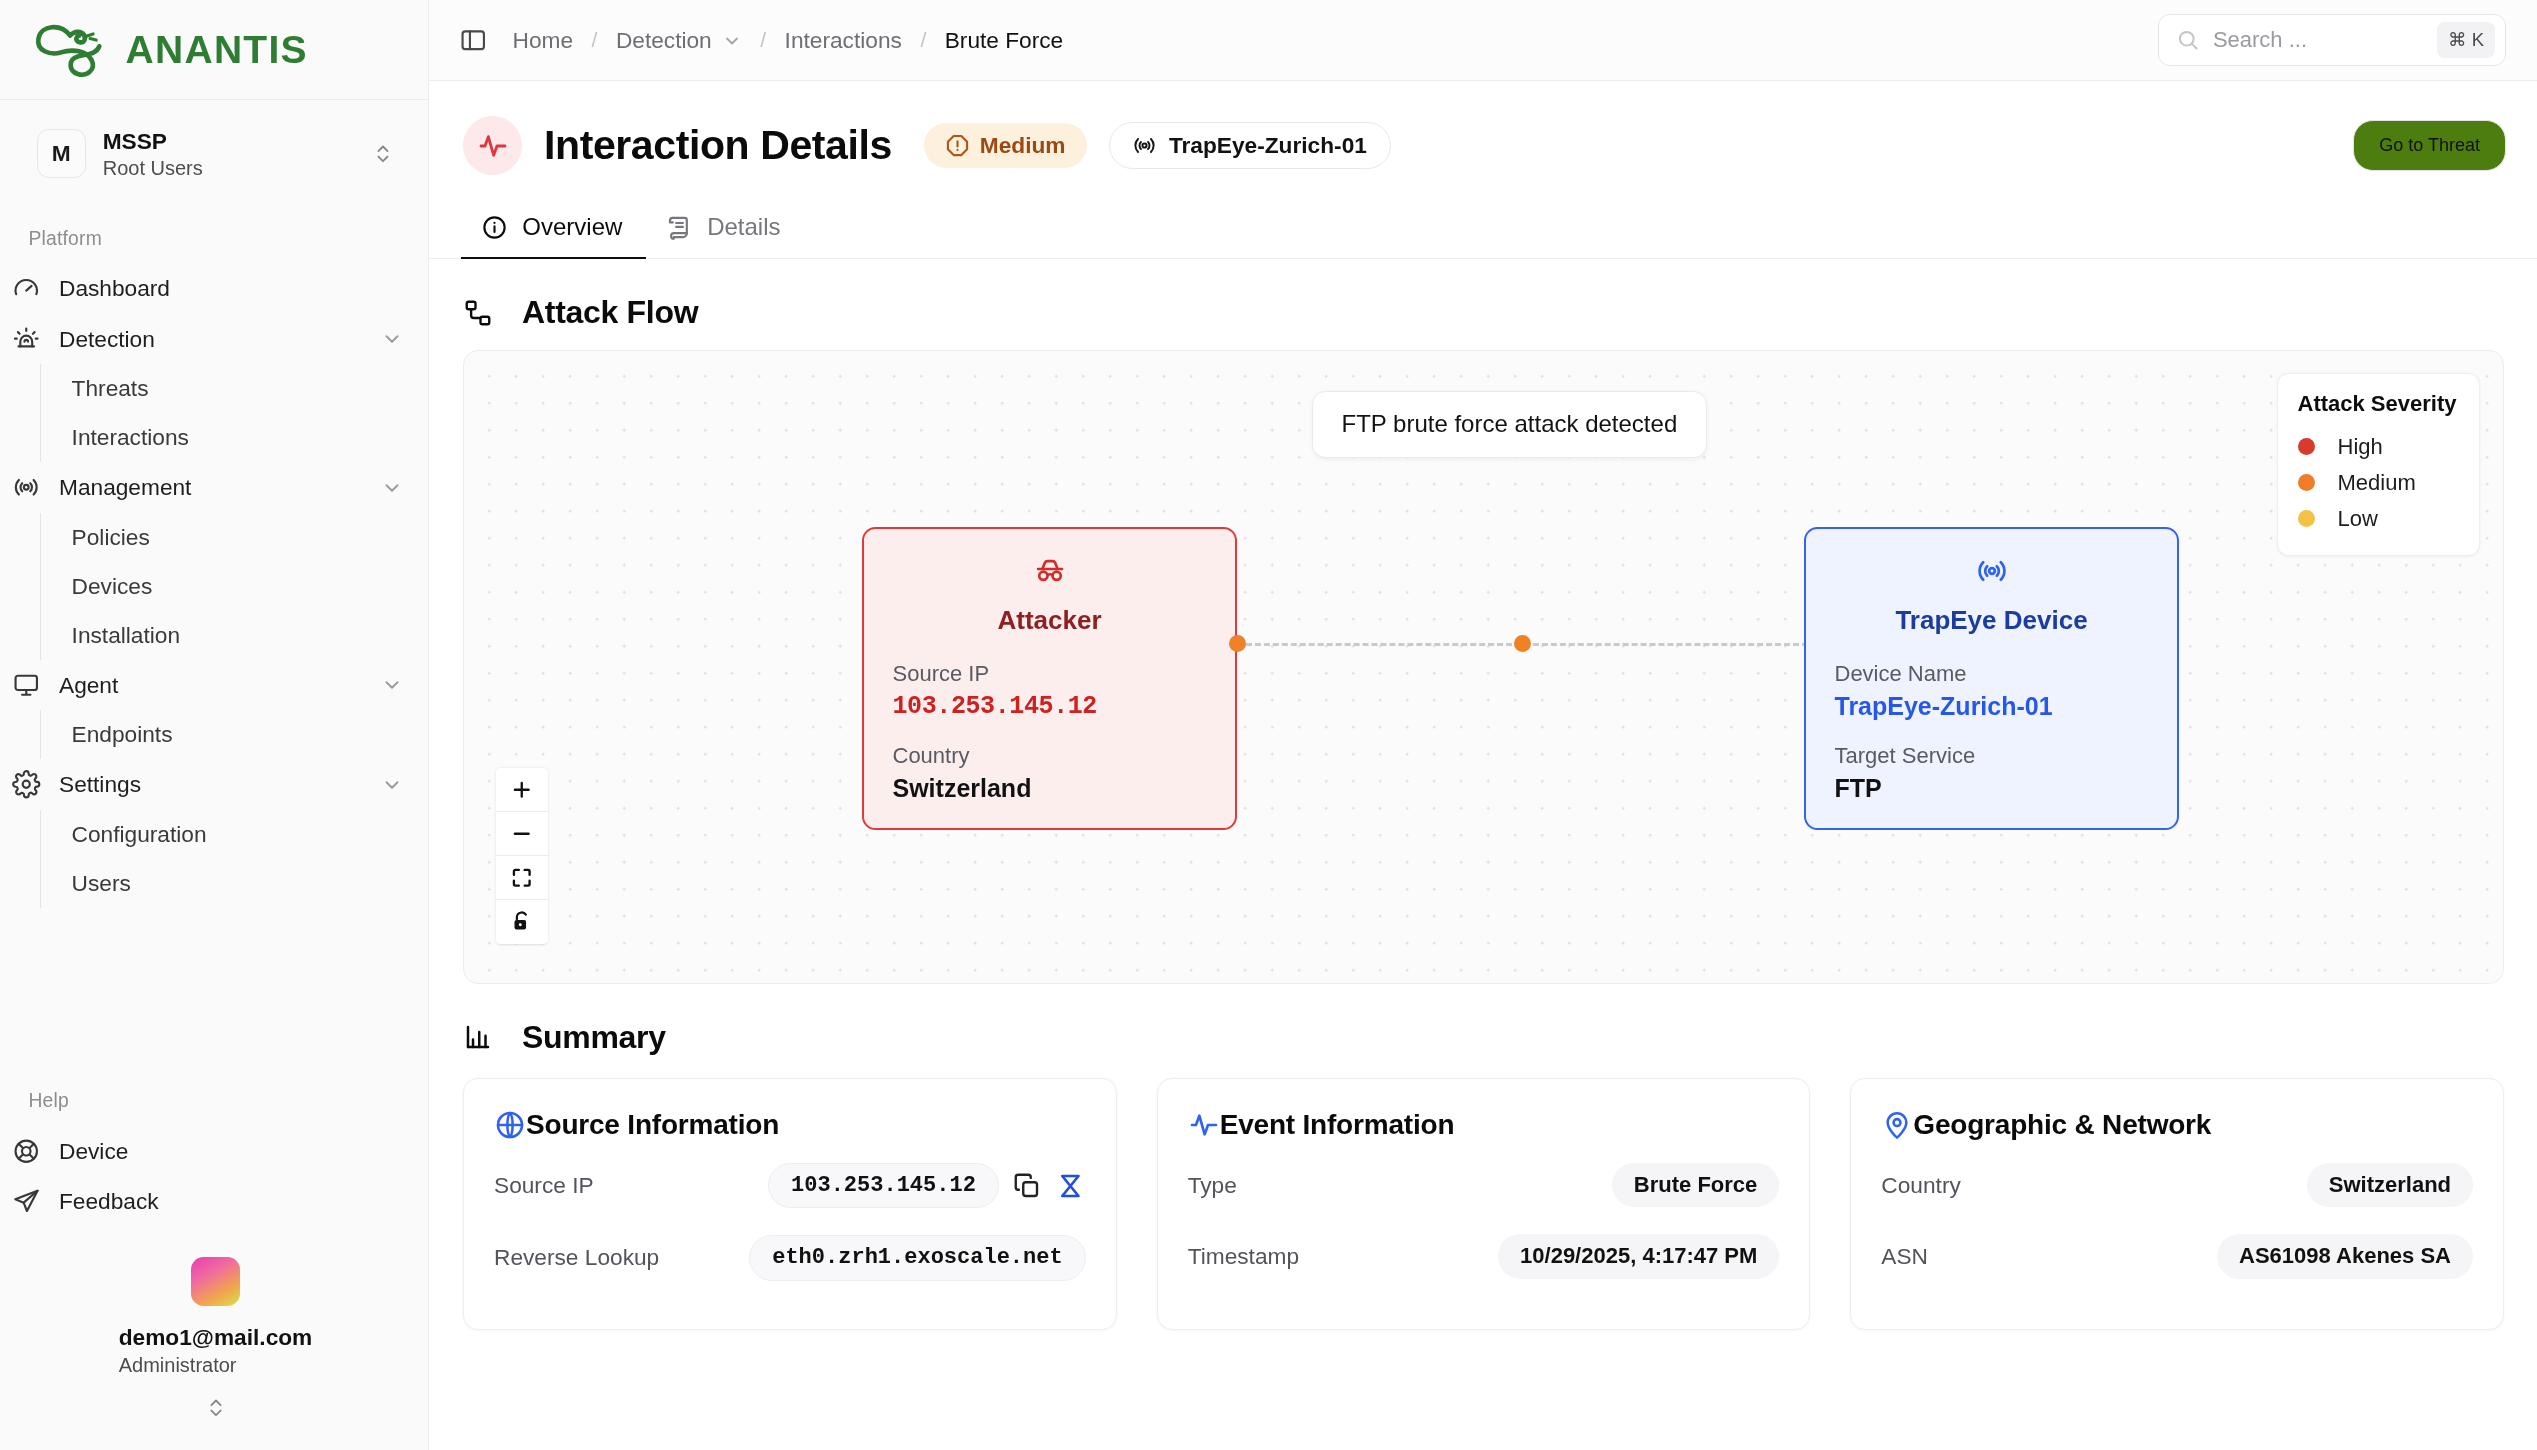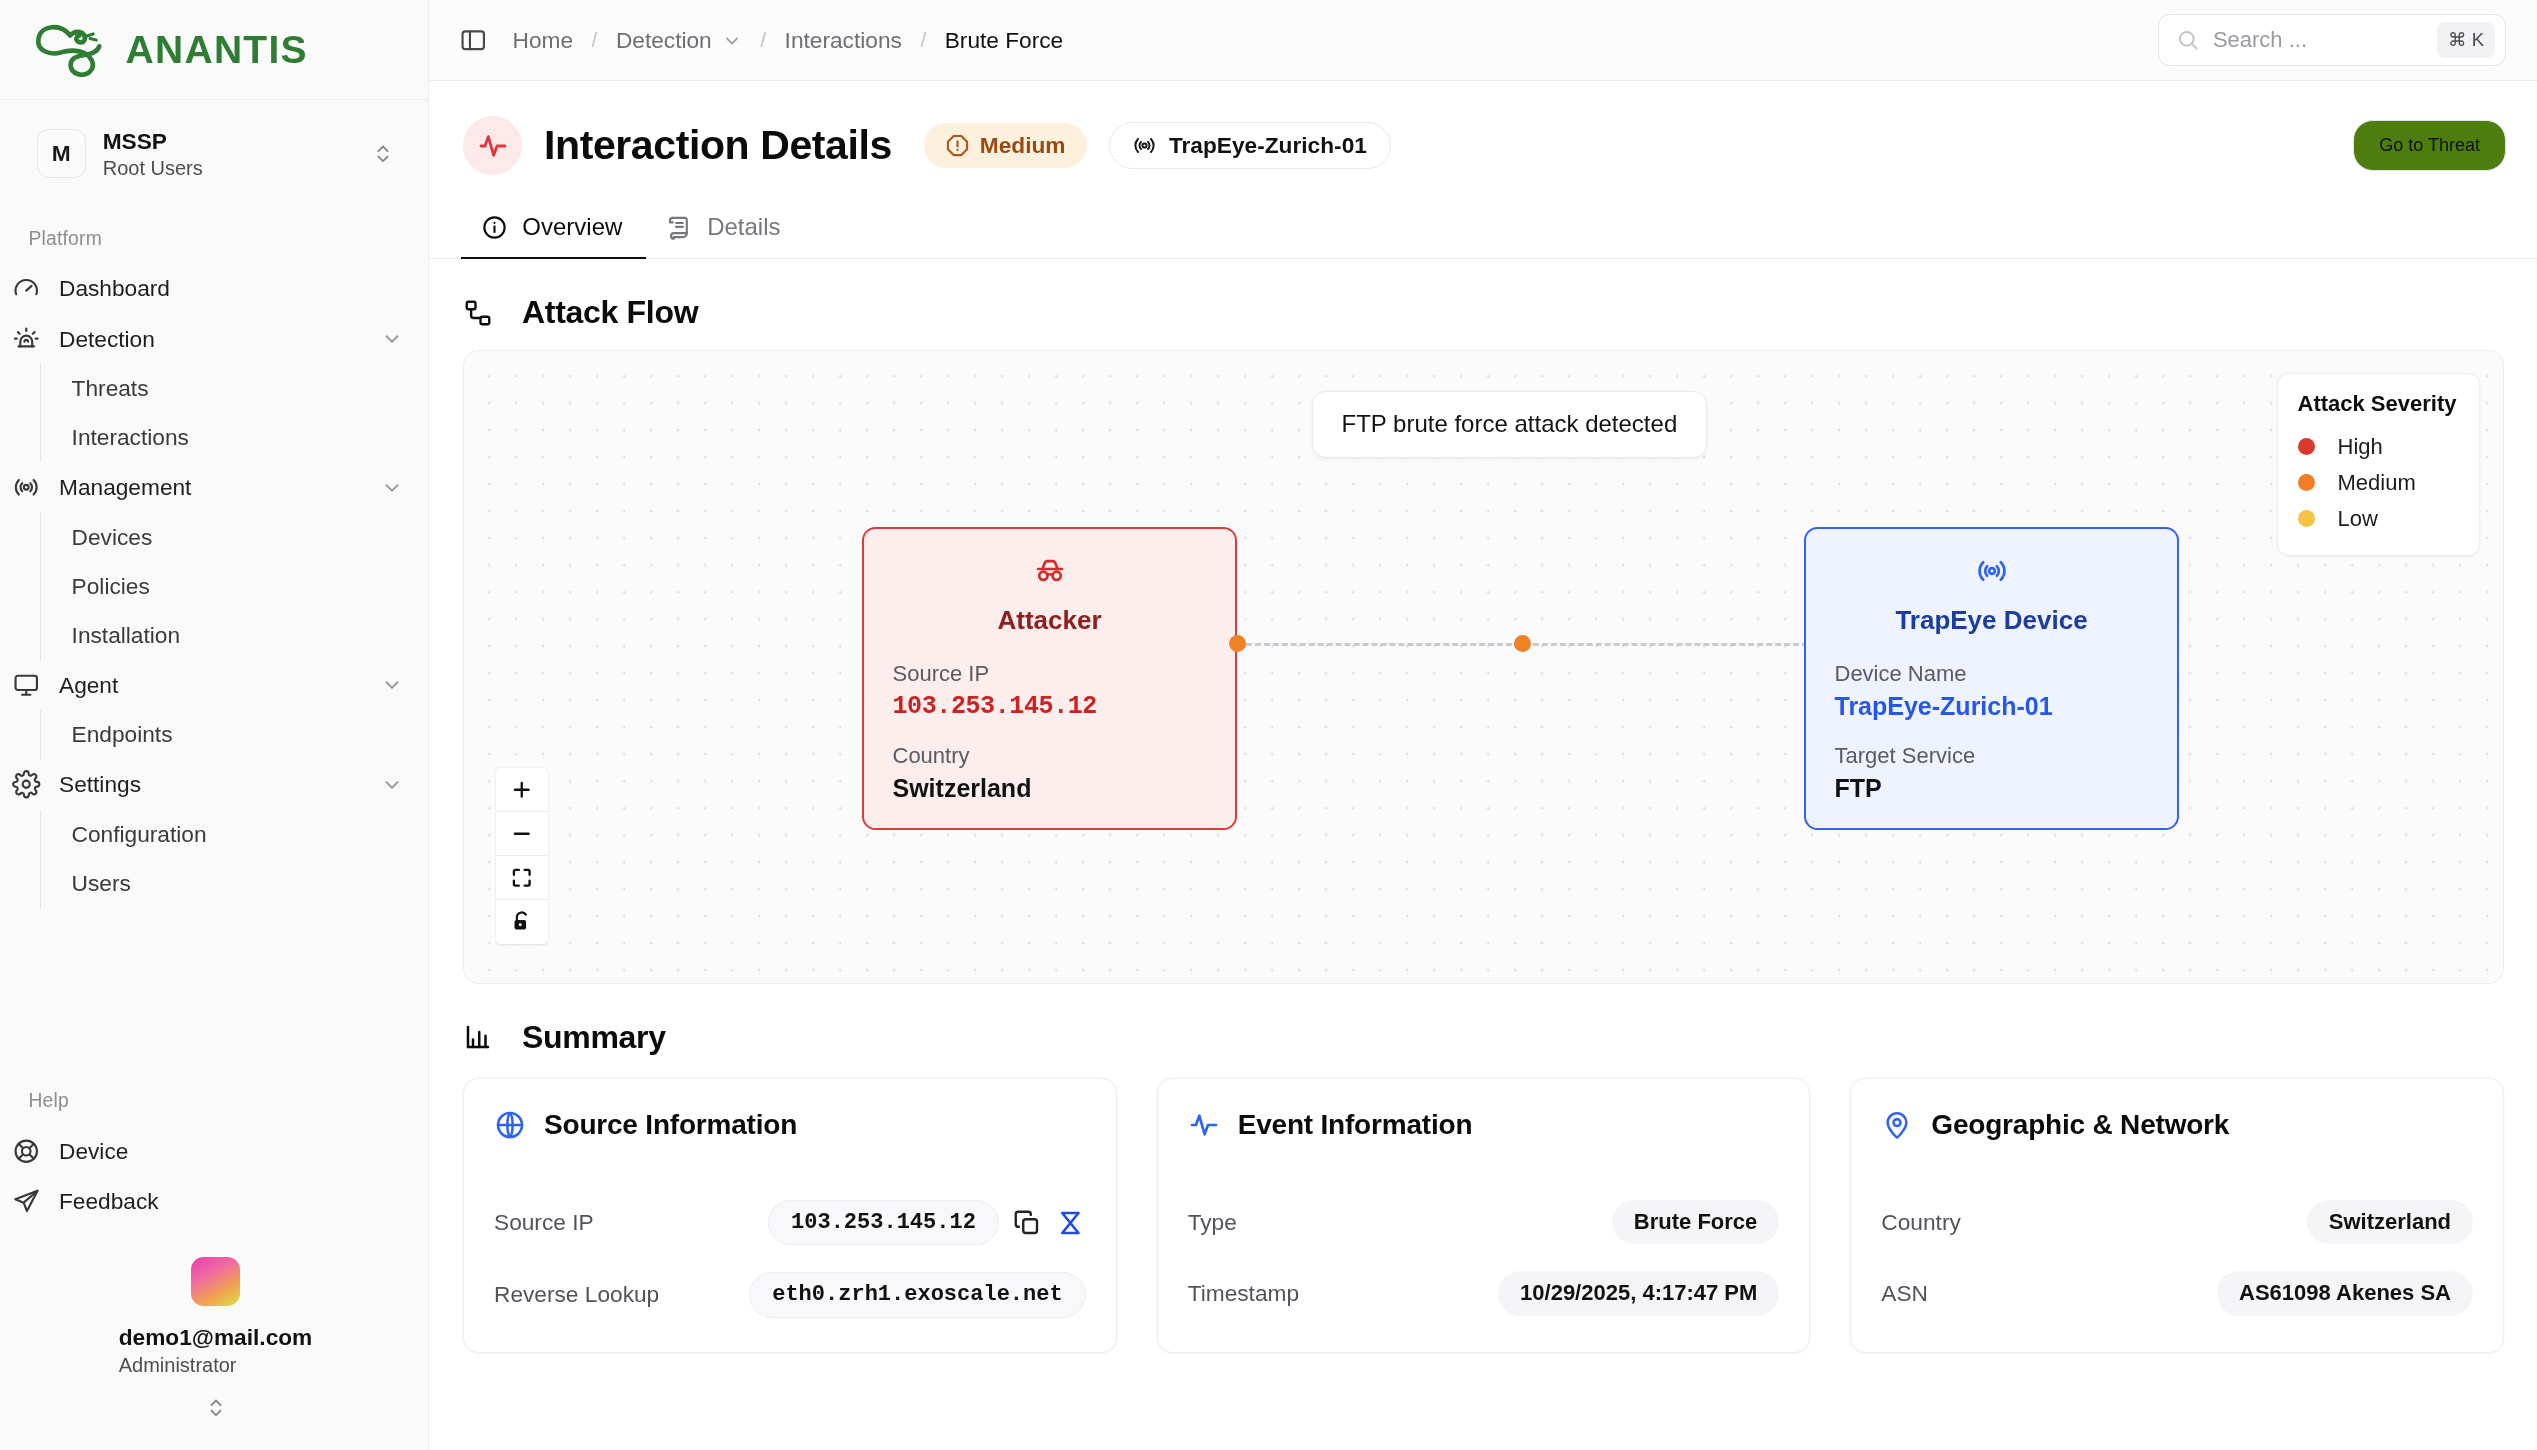--- a/index.html
+++ b/index.html
@@ -216,21 +216,21 @@
 
   
   .cards {
     display: flex; gap: 40px; margin: 22px 34px 0 34px;
   }
   .card {
     flex: 1; background: #fff; border: 0.8px solid #eeeef2; border-radius: 15px;
     padding: 30px 30px 34px 30px; box-shadow: 0 0.8px 2.5px rgba(0,0,0,.045);
     min-height: 252px;
   }
-  .card-hd { display: flex; align-items: center; gap: 18px; margin-bottom: 59px; }
+  .card-hd { display: flex; align-items: center; gap: 0; margin-bottom: 22px; }
   .card-hd .ci2 { width: 32px; height: 32px; flex: 0 0 32px; }
   .card-hd h3 { font-size: 28px; font-weight: 700; color: #0b0b0c; letter-spacing:-0.2px; }
   .row { display: flex; align-items: center; justify-content: space-between; gap: 17px; margin-bottom: 27px; }
   .row:last-child { margin-bottom: 0; }
   .row-k { font-size: 22.7px; color: #53535b; }
   .row-v { display: flex; align-items: center; gap: 13.4px; }
   .pill {
     background: #f5f5f7; border-radius: 838px; padding: 9.2px 22px;
     font-size: 22px; font-weight: 700; color: #111;
   }
@@ -316,22 +316,22 @@
           </svg>
         </span>
         <span class="lbl">Management</span>
         <span class="chev">
           <svg viewBox="0 0 24 24" fill="none" stroke="#5a5a60" stroke-width="2" stroke-linecap="round" stroke-linejoin="round">
               <path d="M6 9l6 6 6-6"></path>
             </svg>
         </span>
       </div>
       <div class="nav-sub">
+        <div class="nav-subitem">Policies</div>
         <div class="nav-subitem">Devices</div>
-        <div class="nav-subitem">Policies</div>
         <div class="nav-subitem">Installation</div>
       </div>
 
       <div class="nav-item">
         <span class="ico">
           <svg viewBox="0 0 24 24" fill="none" stroke="#1e1e1e" stroke-width="1.8" stroke-linecap="round" stroke-linejoin="round">
             <rect x="3" y="4" width="18" height="12" rx="2"></rect>
               <path d="M12 16v4M8.5 20h7"></path>
           </svg>
         </span>

